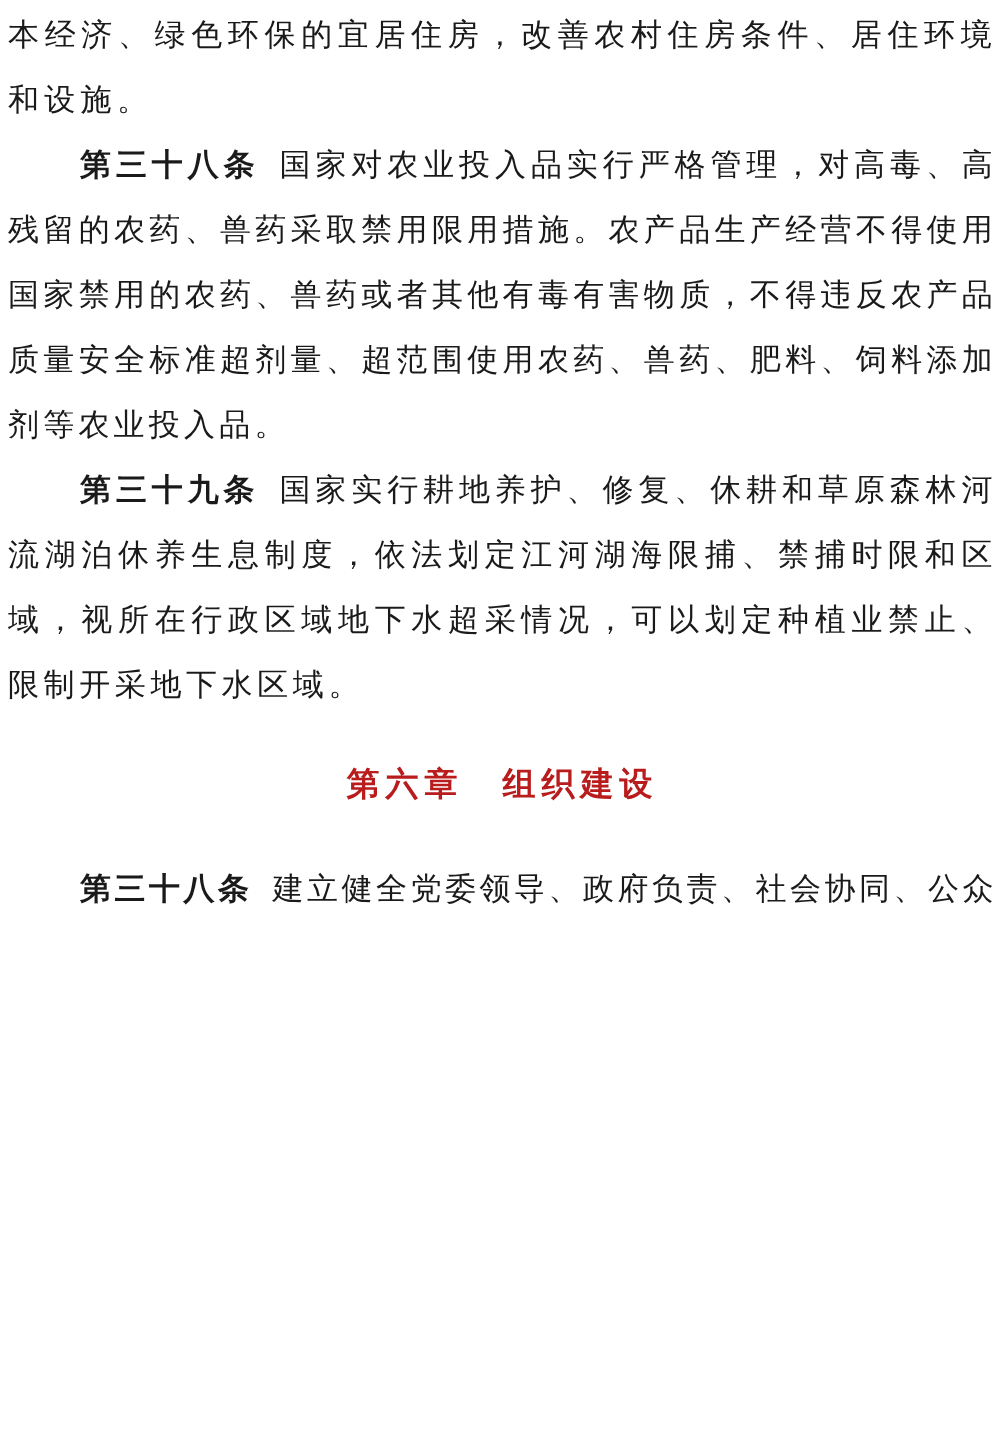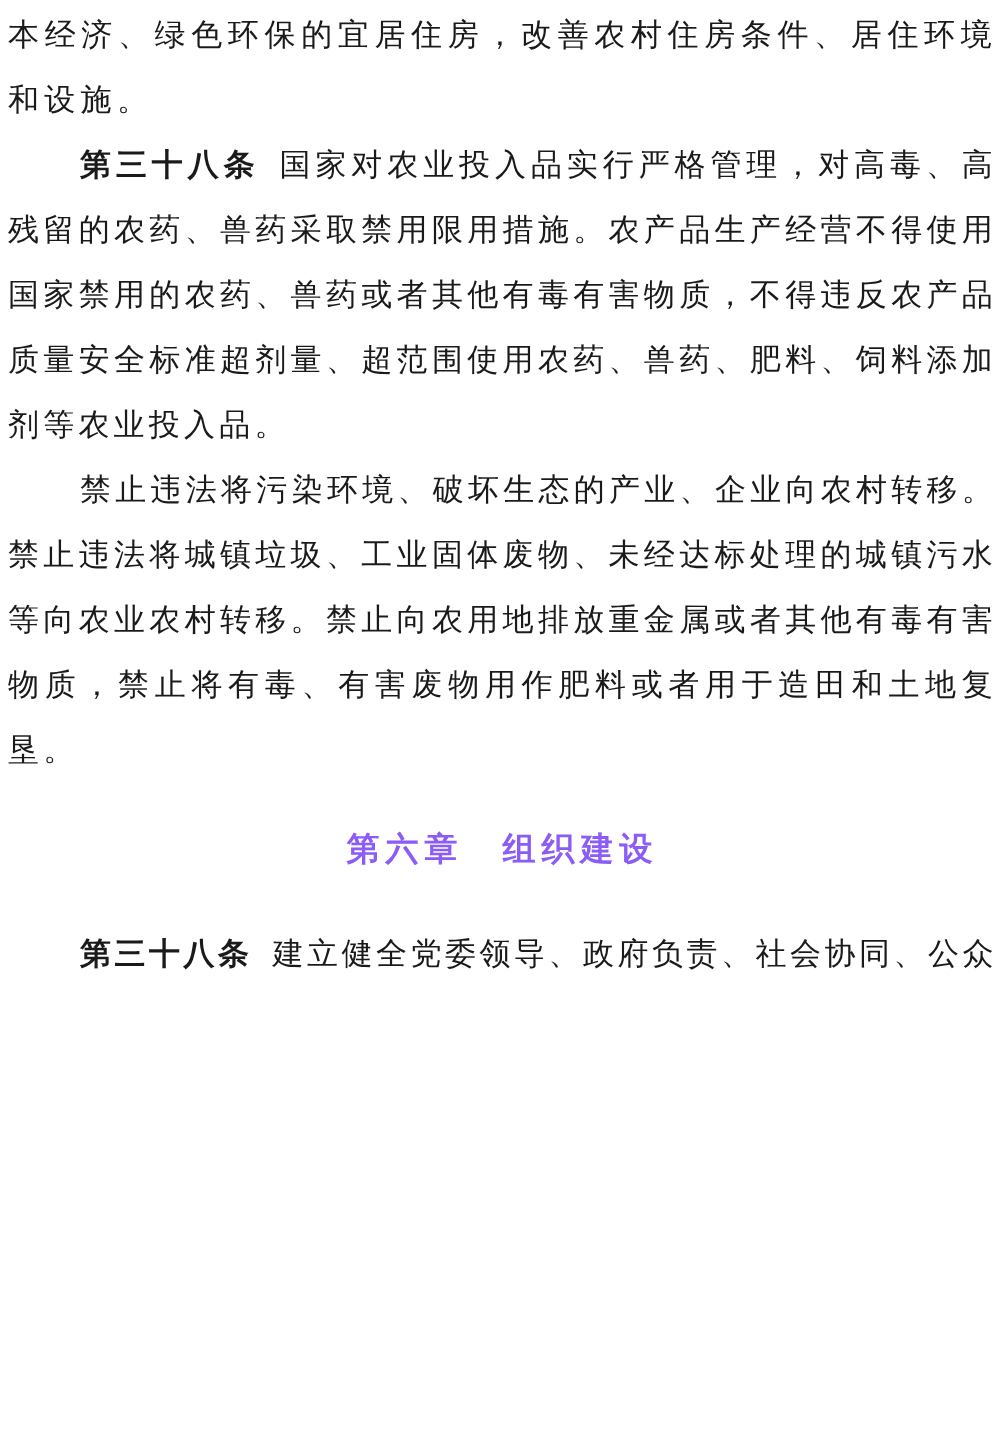--- a/index.html
+++ b/index.html
@@ -45,33 +45,33 @@
     margin-right: 20px;
   }
   .chapter-heading {
     margin: 34px 0 40px 0;
     text-align: center;
     font-family: "Liberation Sans", "DejaVu Sans", sans-serif;
     font-weight: 700;
     font-size: 33px;
     line-height: 65px;
     letter-spacing: 6px;
-    color: #8b5cf6;
+    color: #b91c1c;
   }
 </style>
 </head>
 <body>
 
 <div class="page">
 
   <p class="para no-indent p1"><span>本经济、绿色环保的宜居住房，改善农村住房条件、居住环境和设施。</span></p>
 
   <p class="para indent p2"><span class="article-lead">第三十八条</span><span>国家对农业投入品实行严格管理，对高毒、高残留的农药、兽药采取禁用限用措施。农产品生产经营不得使用国家禁用的农药、兽药或者其他有毒有害物质，不得违反农产品质量安全标准超剂量、超范围使用农药、兽药、肥料、饲料添加剂等农业投入品。</span></p>
 
+  <p class="para indent p3"><span class="article-lead">第三十九条</span><span>国家实行耕地养护、修复、休耕和草原森林河流湖泊休养生息制度，依法划定江河湖海限捕、禁捕时限和区域，视所在行政区域地下水超采情况，可以划定种植业禁止、限制开采地下水区域。</span></p>
 
-  <p class="para indent p4"><span>禁止违法将污染环境、破坏生态的产业、企业向农村转移。禁止违法将城镇垃圾、工业固体废物、未经达标处理的城镇污水等向农业农村转移。禁止向农用地排放重金属或者其他有毒有害物质，禁止将有毒、有害废物用作肥料或者用于造田和土地复垦。</span></p>
 
 
   <h2 class="chapter-heading">第六章　组织建设</h2>
 
   <p class="para indent p7"><span class="article-lead">第三十八条</span><span>建立健全党委领导、政府负责、社会协同、公众</span></p>
 
 </div>
 
 </body></html>

